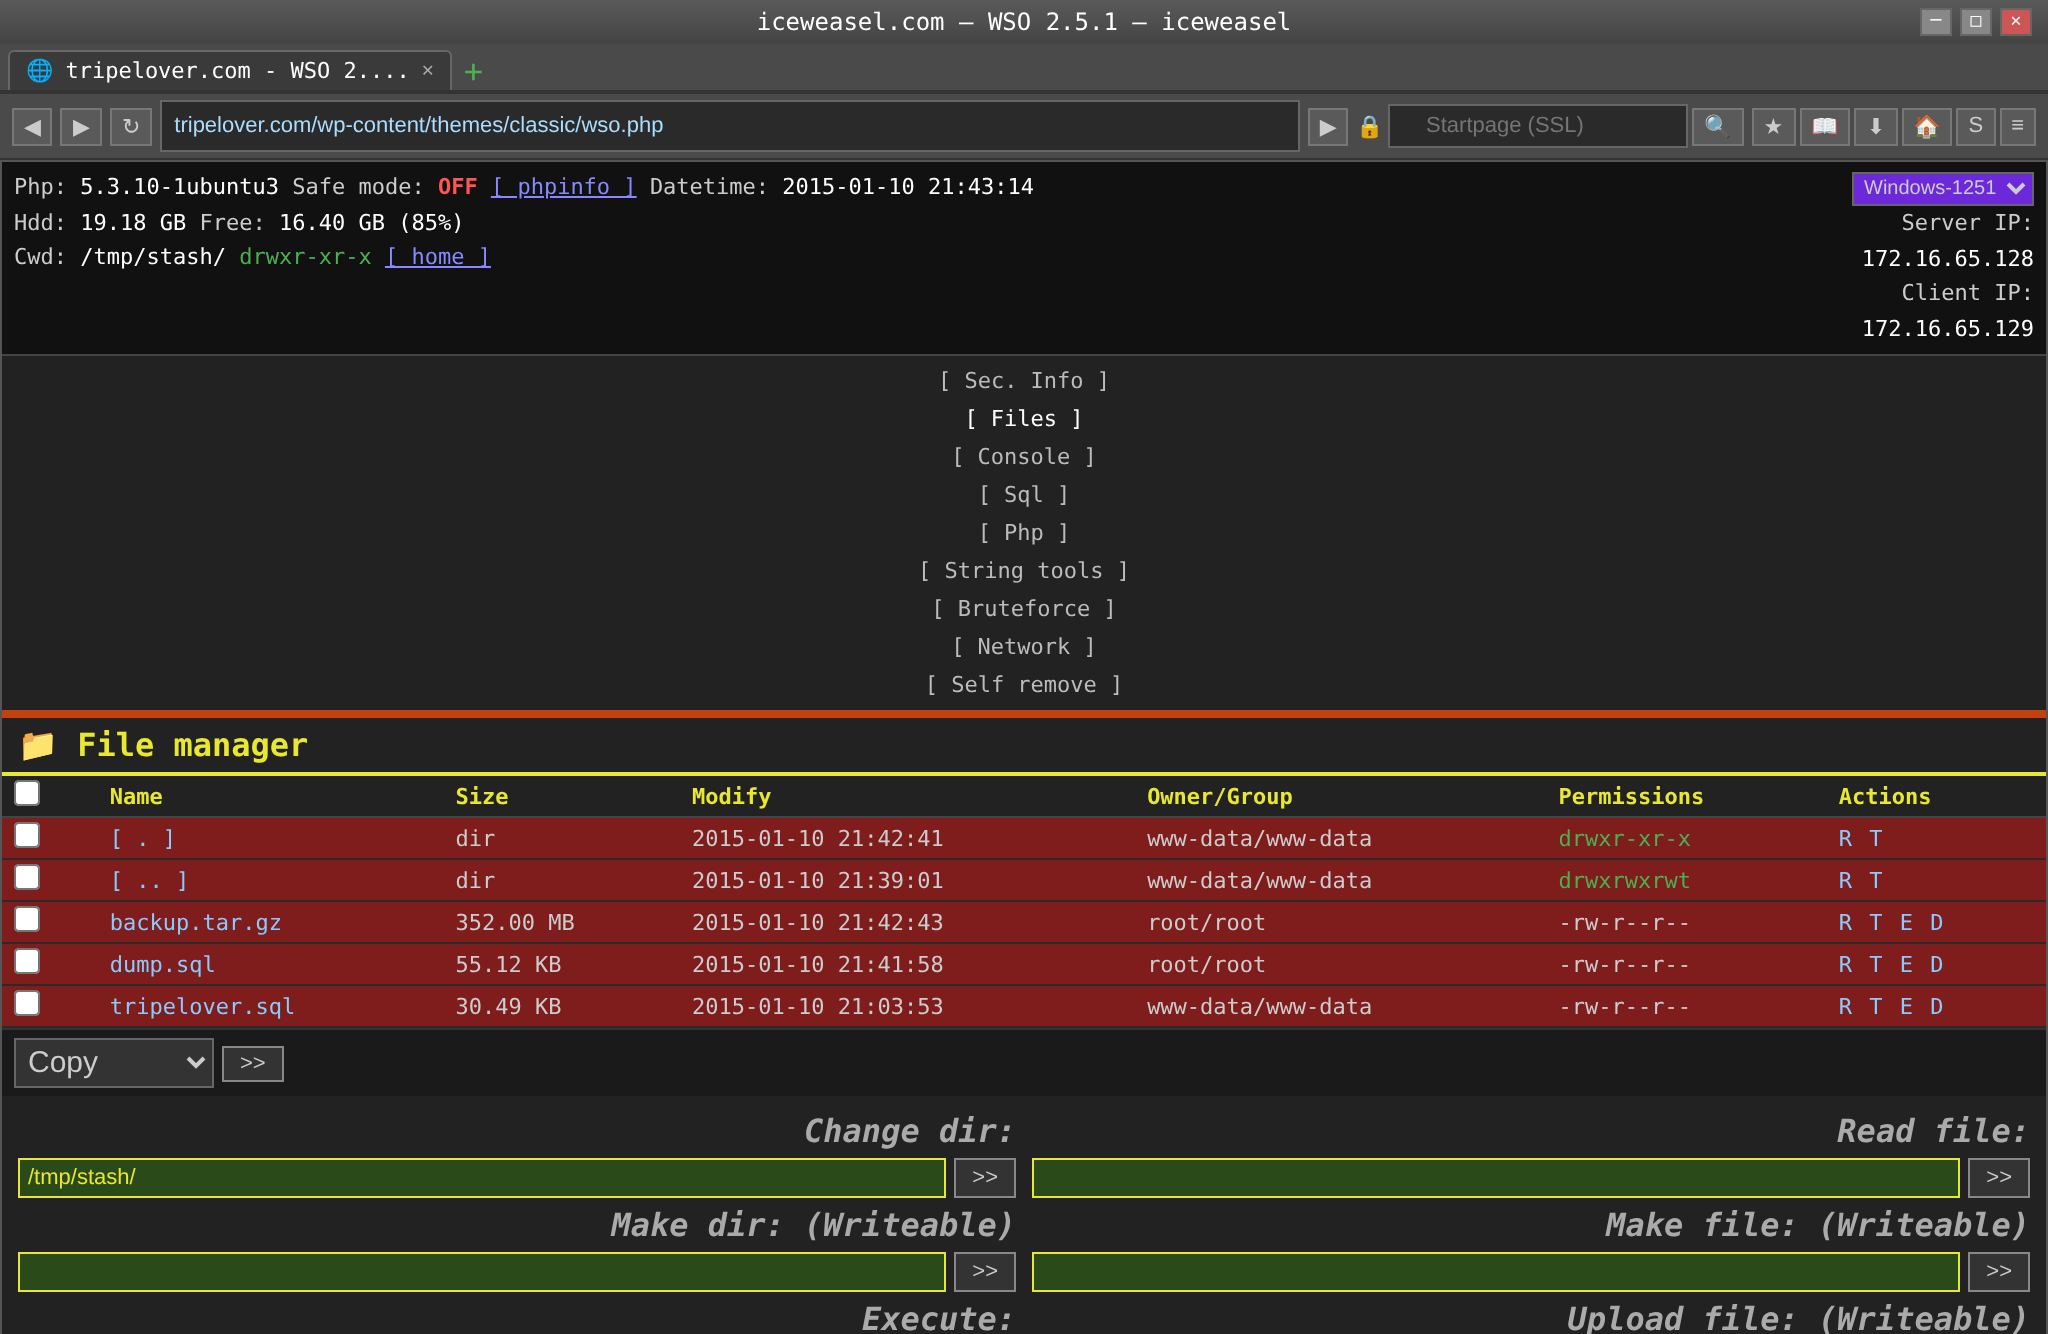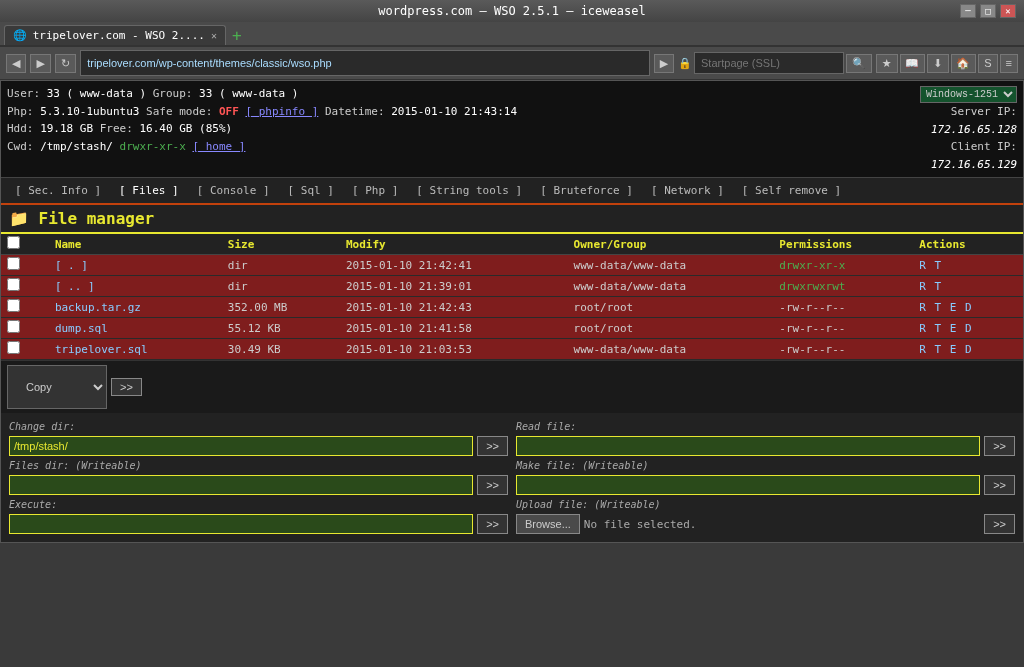--- a/index.html
+++ b/index.html
@@ -73,21 +73,21 @@
       border: 1px solid #666;
       color: #adf;
       padding: 2px 6px;
       font-size: 11px;
       height: 26px;
     }
     .nav-search {
       background: #2a2a2a;
       border: 1px solid #666;
       color: #ccc;
-      padding: 2px 6px;
+      padding: 2px 18px;
       font-size: 11px;
       height: 22px;
       width: 150px;
     }
     .nav-icons { display: flex; gap: 2px; }
     .nav-icon {
       background: #5a5a5a;
       border: 1px solid #777;
       color: #ccc;
       padding: 2px 5px;
@@ -116,40 +116,40 @@
     .info-right {
       text-align: right;
       min-width: 200px;
     }
     .info-label { color: #ccc; }
     .info-value { color: #fff; }
     .exploit-link { color: #f88; text-decoration: underline; cursor: pointer; }
     .safe-mode-off { color: #f55; font-weight: bold; }
     .phpinfo-link { color: #88f; text-decoration: underline; cursor: pointer; }
     .select-encoding {
-      background: #14532d;
+      background: #6d28d9;
       border: 1px solid #666;
       color: #ccc;
       font-size: 10px;
       padding: 1px;
-      font-family: Liberation Mono, monospace;
     }
     .server-ip-label { color: #ccc; }
-    .server-ip-val { color: #fff; font-style: italic; }
+    .server-ip-val { color: #fff; }
     .client-ip-label { color: #ccc; }
 
     
     .wso-nav {
       background: #222;
       display: flex;
       align-items: center;
       padding: 4px 6px;
       gap: 2px;
       border-top: 1px solid #444;
-      border-bottom: 2px solid #c2410c;
+      border-bottom: 4px solid #c2410c;
+      flex-direction: column;
     }
     .wso-nav-item {
       color: #bbb;
       padding: 2px 8px;
       cursor: pointer;
       font-size: 11px;
     }
     .wso-nav-item.active { color: #fff; }
 
     
@@ -190,22 +190,22 @@
       padding: 4px 6px;
       display: flex;
       align-items: center;
       gap: 4px;
       border-top: 1px solid #333;
     }
     .copy-select {
       background: #333;
       border: 1px solid #666;
       color: #ccc;
-      font-size: 11px;
-      padding: 14px;
+      font-size: 15px;
+      padding: 2px;
       min-width: 100px;
     }
     .go-btn {
       background: #333;
       border: 1px solid #888;
       color: #ccc;
       padding: 2px 8px;
       cursor: pointer;
       font-size: 11px;
     }
@@ -214,22 +214,23 @@
     .tools-section {
       background: #222;
       padding: 8px;
       display: grid;
       grid-template-columns: 1fr 1fr;
       gap: 8px;
     }
     .tool-group { display: flex; flex-direction: column; gap: 4px; }
     .tool-label {
       color: #ccc;
-      font-size: 10px;
-      text-align: left;
+      font-size: 16px;
+      text-align: right;
+      font-weight: bold;
     }
     .tool-label span { color: #aaa; font-style: italic; }
     .tool-row {
       display: flex;
       gap: 4px;
       align-items: center;
     }
     .tool-input {
       flex: 1;
       background: #2a4a1a;
@@ -268,21 +269,21 @@
       flex: 1;
     }
 
     .checkbox { margin-right: 4px; }
   </style>
 </head>
 <body>
 
 <div class="title-bar">
   <span style="width:60px"></span>
-  <span class="title-bar-text">wordpress.com – WSO 2.5.1 – iceweasel</span>
+  <span class="title-bar-text">iceweasel.com – WSO 2.5.1 – iceweasel</span>
   <div class="win-controls">
     <div class="win-btn">─</div>
     <div class="win-btn">□</div>
     <div class="win-btn" style="background:#c55">✕</div>
   </div>
 </div>
 
 <div class="tab-bar">
   <div class="tab active">
     <span>🌐</span>
@@ -310,26 +311,20 @@
     <button class="nav-icon">🏠</button>
     <button class="nav-icon">S</button>
     <button class="nav-icon">≡</button>
   </div>
 </div>
 
 <div class="wso-container">
 
   <div class="info-bar">
     <div class="info-left">
-      <div>
-        <span class="info-label">User:</span>
-        <span class="info-value">33 ( www-data )</span>
-        <span class="info-label">Group:</span>
-        <span class="info-value">33 ( www-data )</span>
-      </div>
       <div>
         <span class="info-label">Php:</span>
         <span class="info-value">5.3.10-1ubuntu3</span>
         <span class="info-label">Safe mode:</span>
         <span class="safe-mode-off">OFF</span>
         <span class="phpinfo-link">[ phpinfo ]</span>
         <span class="info-label">Datetime:</span>
         <span class="info-value">2015-01-10 21:43:14</span>
       </div>
       <div>
@@ -459,21 +454,21 @@
     <div class="tool-group">
       <div class="tool-label">
         <span>Change dir:</span>
       </div>
       <div class="tool-row">
         <input class="tool-input" type="text" value="/tmp/stash/" style="">
         <button class="tool-btn">&gt;&gt;</button>
       </div>
 
       <div class="tool-label">
-        <span>Files dir:</span>
+        <span>Make dir:</span>
         <span style="color:#aaa;font-style:italic;">(Writeable)</span>
       </div>
       <div class="tool-row">
         <input class="tool-input" type="text" style="">
         <button class="tool-btn">&gt;&gt;</button>
       </div>
 
       <div class="tool-label">
         <span>Execute:</span>
       </div>

